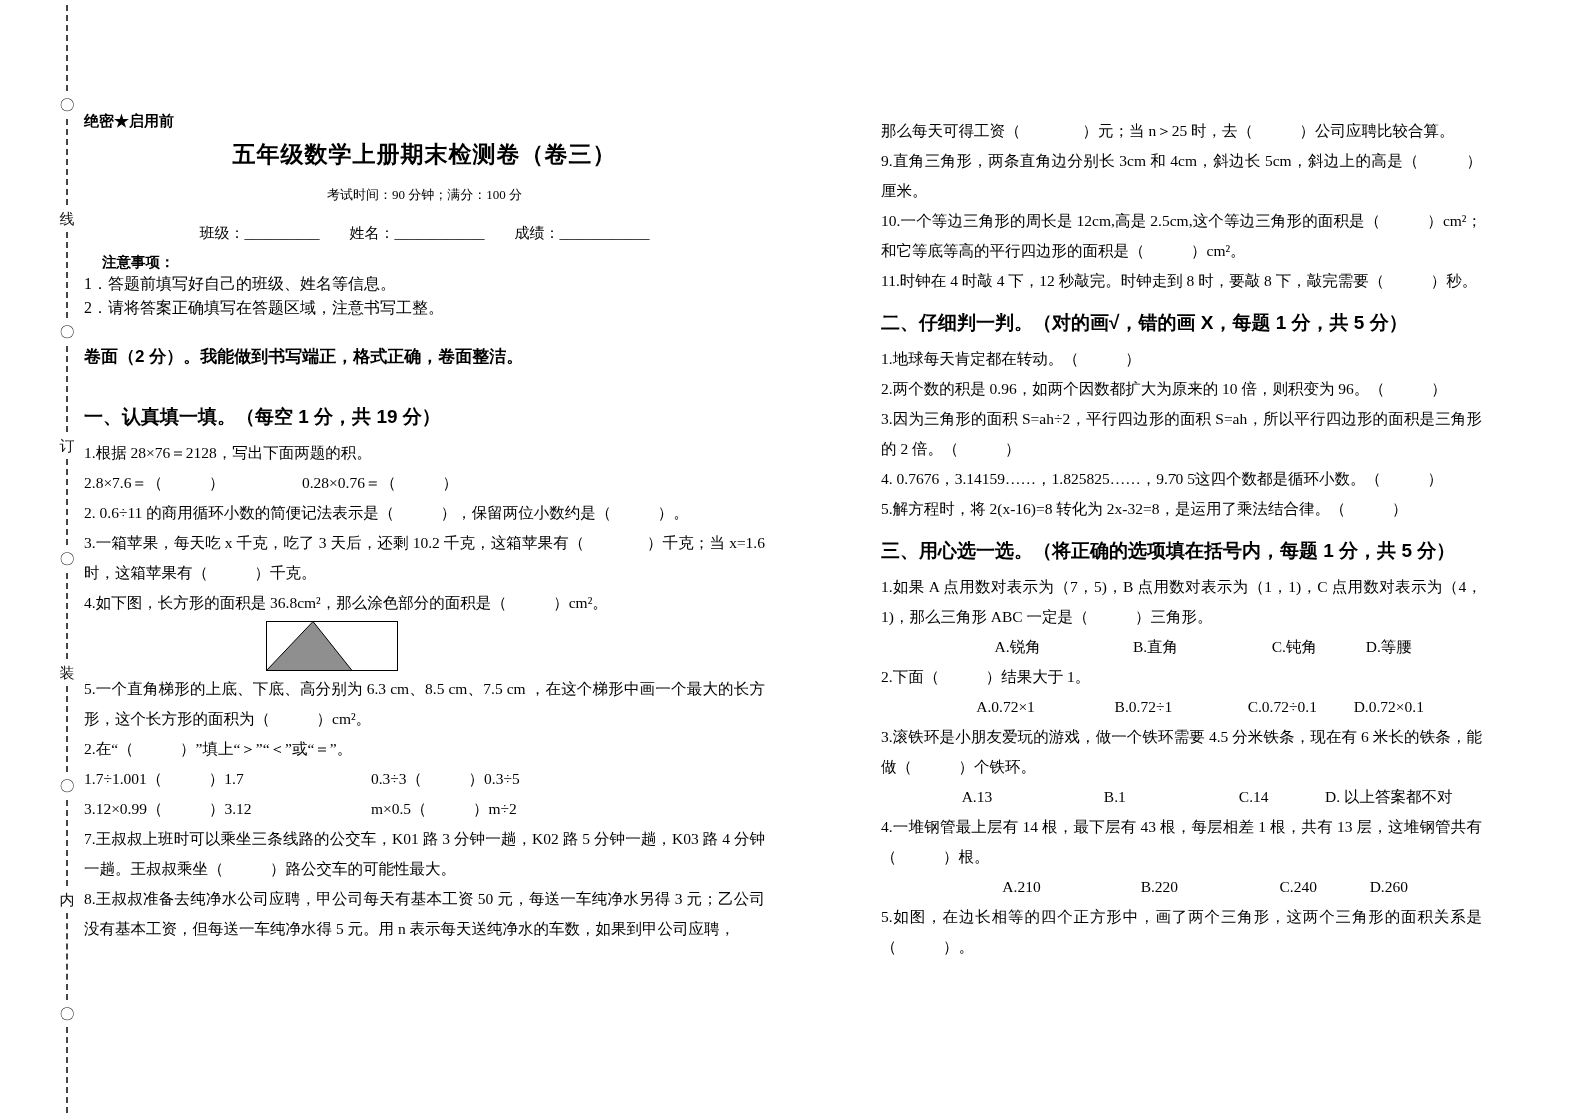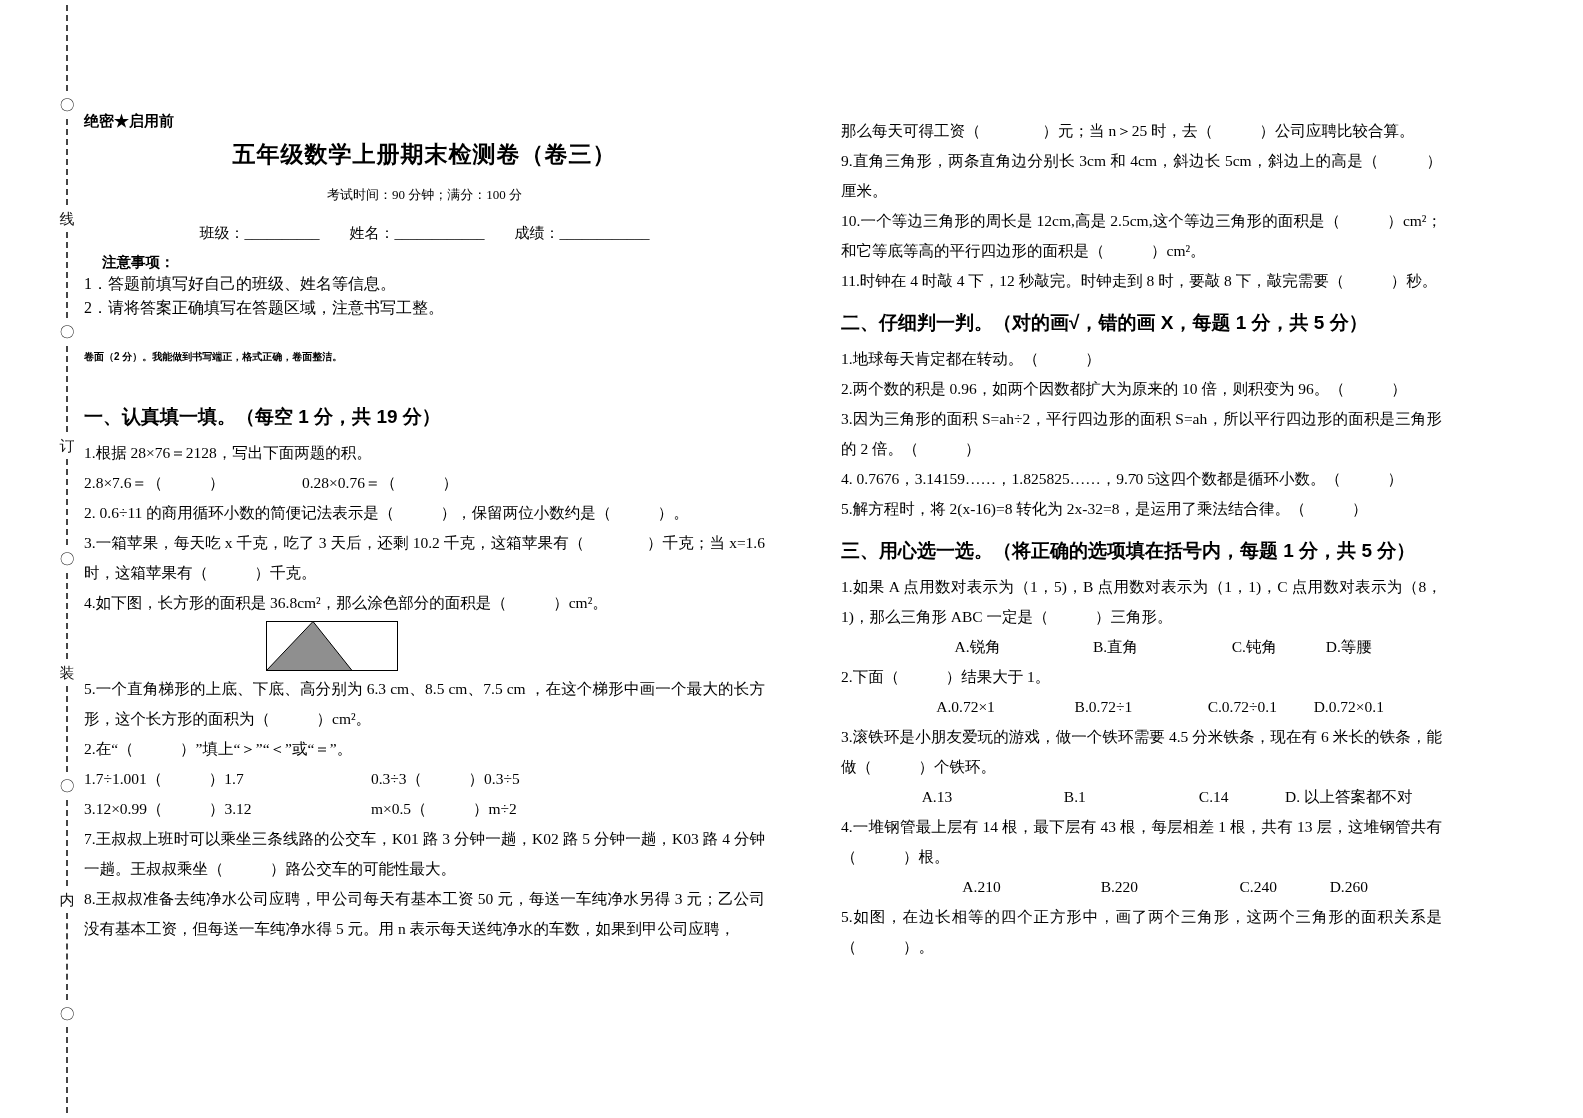--- a/index.html
+++ b/index.html
@@ -17,32 +17,32 @@
     position:absolute; left:54px; top:0; height:1118px; width:26px;
     display:flex; flex-direction:column; align-items:center;
   }
   .bseg { flex:1 1 0; width:0; border-left:2px dashed #454545; margin:5px 0; }
   .bglyph {
     flex:0 0 auto; font-size:15px; line-height:1.15; color:#111;
     font-family:"Liberation Sans", sans-serif;
   }
 
   .col-left  { position:absolute; left:84px;  top:112px; width:681px; }
-  .col-right { position:absolute; left:841px; top:116px; width:601px; }
+  .col-right { position:absolute; left:881px; top:116px; width:601px; }
 
   .secrecy { font-family:"Liberation Sans", sans-serif; font-weight:bold; font-size:15px; }
   .title   { font-family:"Liberation Sans", sans-serif; font-weight:bold; font-size:23px;
              text-align:center; margin-top:8px; letter-spacing:1px; }
   .exam-info { font-size:13px; text-align:center; margin-top:16px; }
   .fields  { font-size:15px; text-align:center; margin-top:20px; }
   .notice-title { font-family:"Liberation Sans", sans-serif; font-weight:bold;
                   font-size:14.5px; margin:10px 0 0 18px; }
   .notice { font-size:16px; line-height:24px; }
   .paper-note { font-family:"Liberation Sans", sans-serif; font-weight:bold;
-                font-size:10px; margin-top:24px; line-height:26px; }
+                font-size:17px; margin-top:24px; line-height:26px; }
   .sec-heading { font-family:"Liberation Sans", sans-serif; font-weight:bold;
                  font-size:19px; line-height:34px; margin:10px 0 4px; }
   .col-left .sec-heading { margin-top:30px; }
 
   .q { font-size:15.5px; line-height:30px; text-align:justify; }
   .q .c1 { display:inline-block; width:283px; }
 
   .opts { text-align:center; }
   .opts span { display:inline-block; }
   .opts .o-a { width:133px; }
@@ -124,21 +124,21 @@
   <p class="q">11.时钟在 4 时敲 4 下，12 秒敲完。时钟走到 8 时，要敲 8 下，敲完需要（　　　）秒。</p>
 
   <h2 class="sec-heading">二、仔细判一判。（对的画√，错的画 X，每题 1 分，共 5 分）</h2>
   <p class="q">1.地球每天肯定都在转动。（　　　）</p>
   <p class="q">2.两个数的积是 0.96，如两个因数都扩大为原来的 10 倍，则积变为 96。（　　　）</p>
   <p class="q">3.因为三角形的面积 S=ah÷2，平行四边形的面积 S=ah，所以平行四边形的面积是三角形的 2 倍。（　　　）</p>
   <p class="q">4. 0.7676，3.14159……，1.825825……，9.7̇0 5̇这四个数都是循环小数。（　　　）</p>
   <p class="q">5.解方程时，将 2(x-16)=8 转化为 2x-32=8，是运用了乘法结合律。（　　　）</p>
 
   <h2 class="sec-heading">三、用心选一选。（将正确的选项填在括号内，每题 1 分，共 5 分）</h2>
-  <p class="q">1.如果 A 点用数对表示为（1，5)，B 点用数对表示为（1，1)，C 点用数对表示为（8，1)，那么三角形 ABC 一定是（　　　）三角形。</p>
+  <p class="q">1.如果 A 点用数对表示为（7，5)，B 点用数对表示为（1，1)，C 点用数对表示为（4，1)，那么三角形 ABC 一定是（　　　）三角形。</p>
   <p class="q opts">
     <span class="o-a">A.锐角</span>
     <span class="o-b">B.直角</span>
     <span class="o-c">C.钝角</span>
     <span>D.等腰</span>
   </p>
   <p class="q">2.下面（　　　）结果大于 1。</p>
   <p class="q opts">
     <span class="o-a">A.0.72×1</span>
     <span class="o-b">B.0.72÷1</span>

